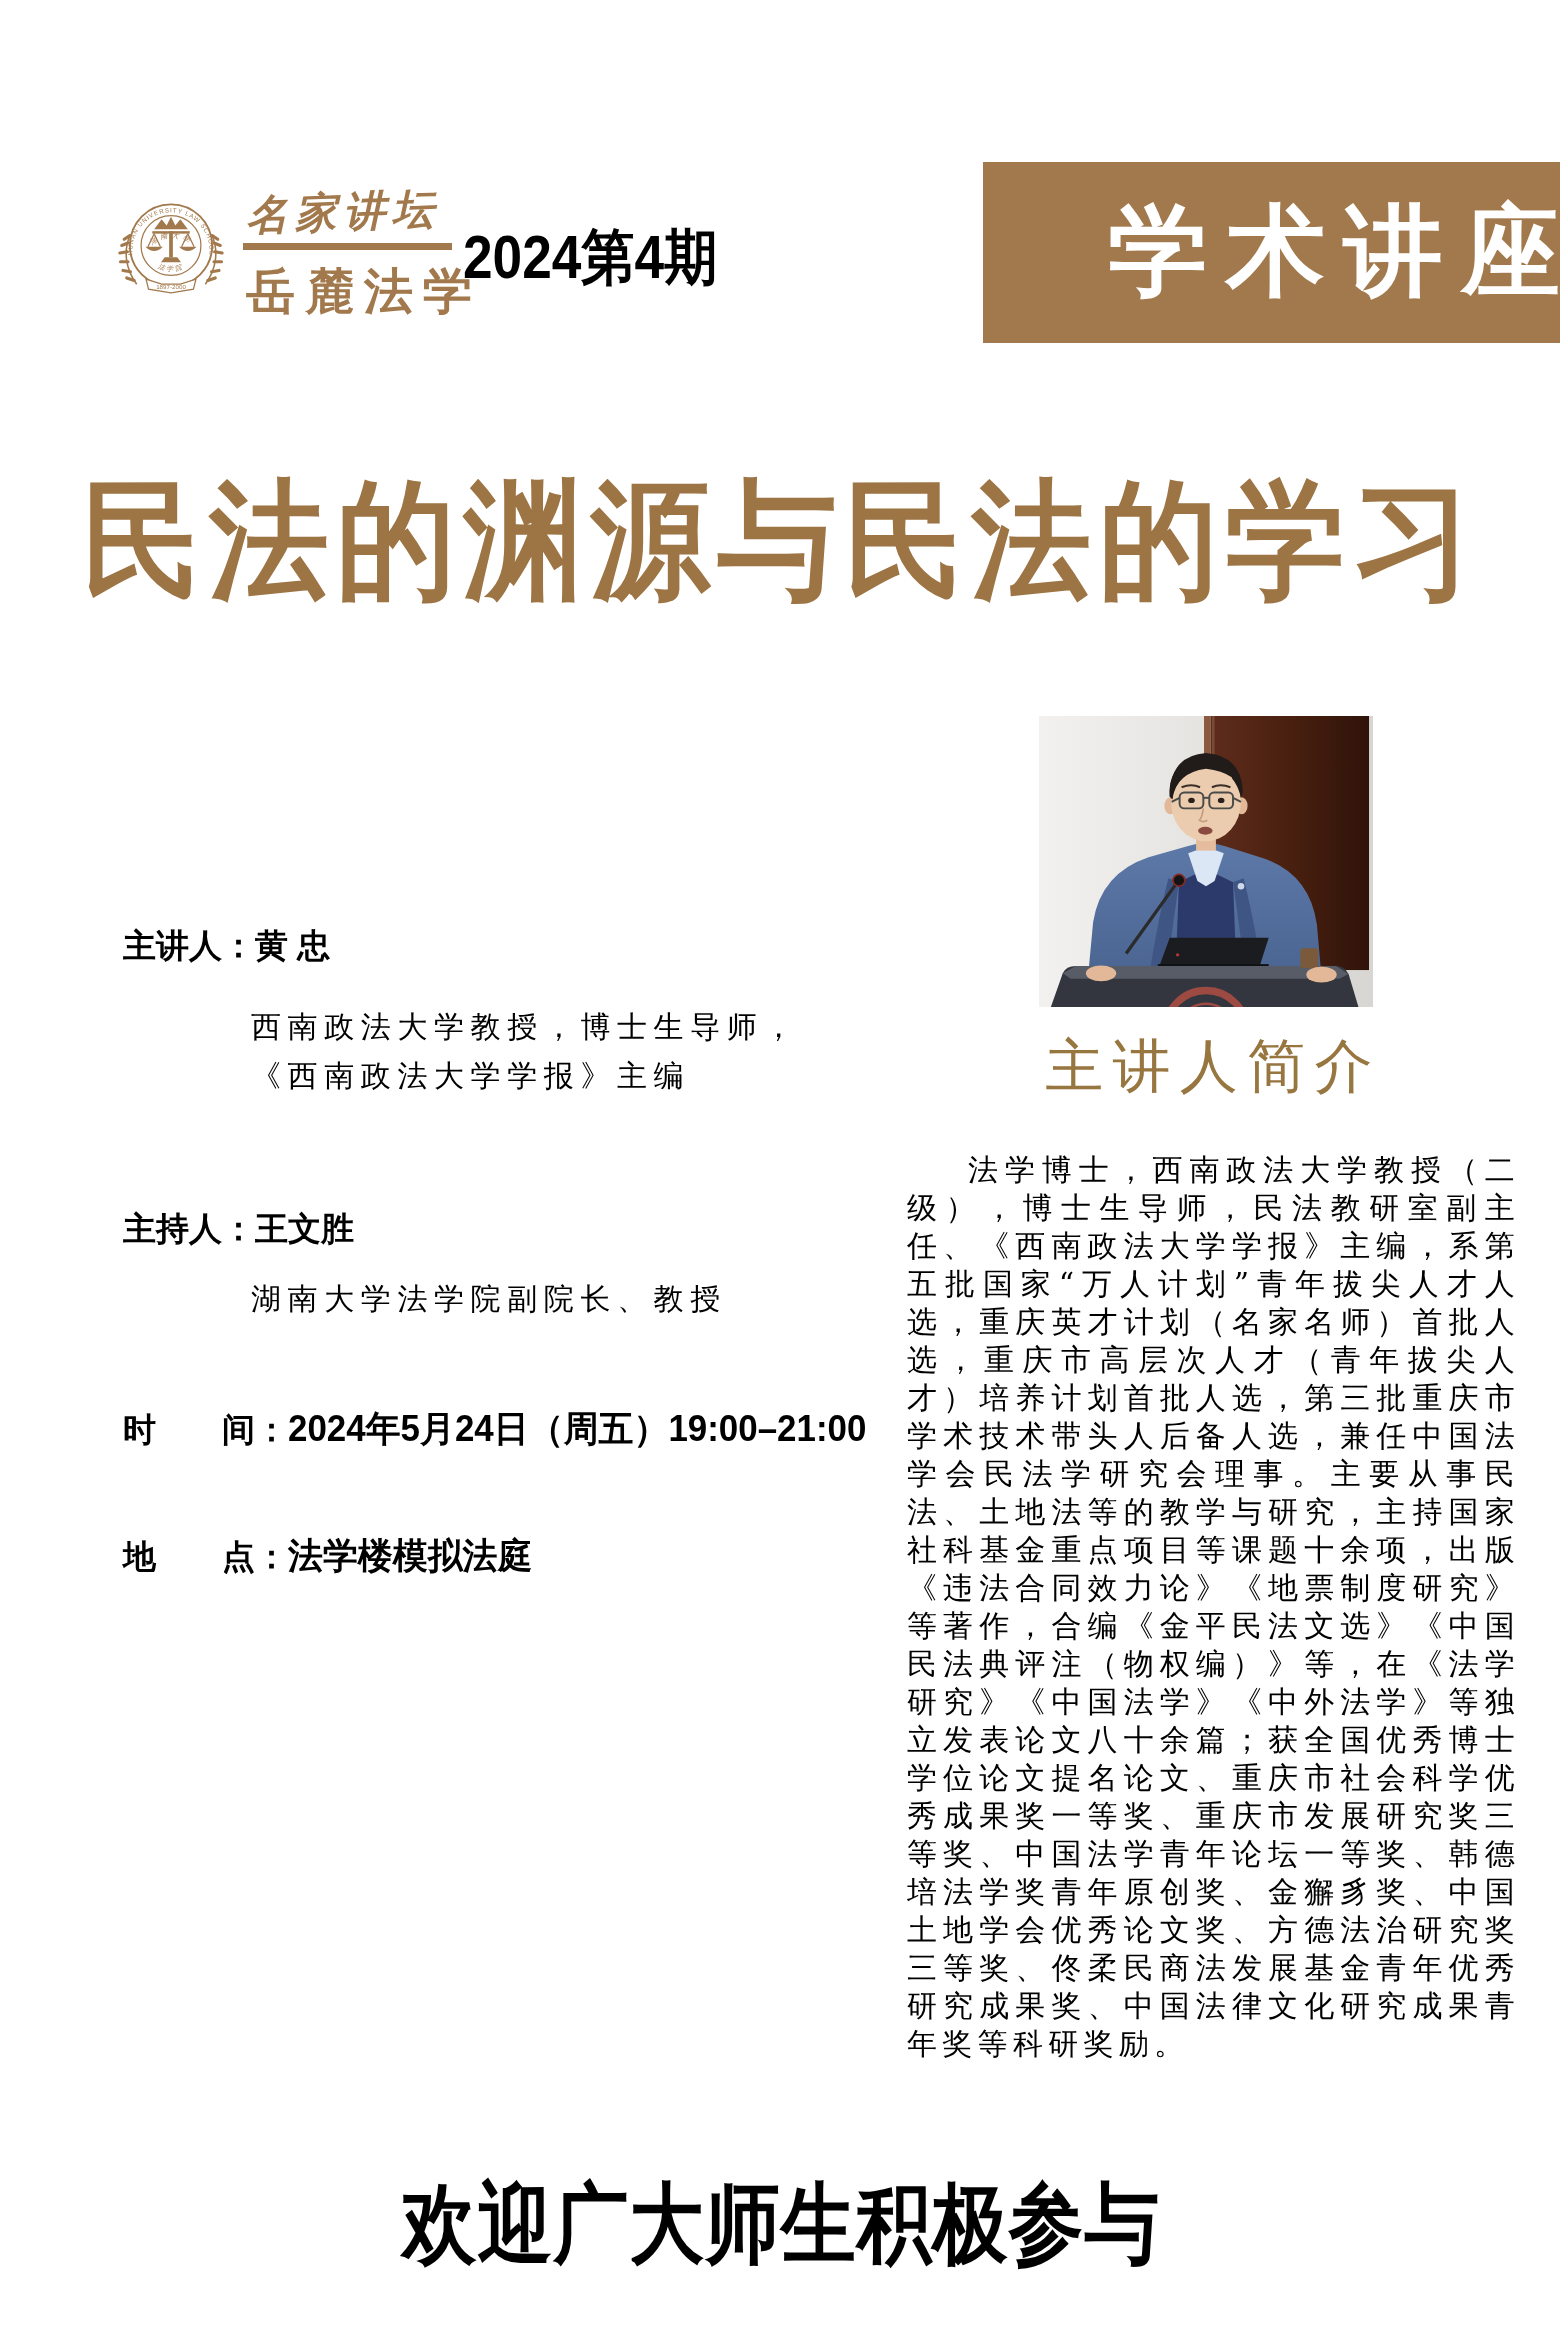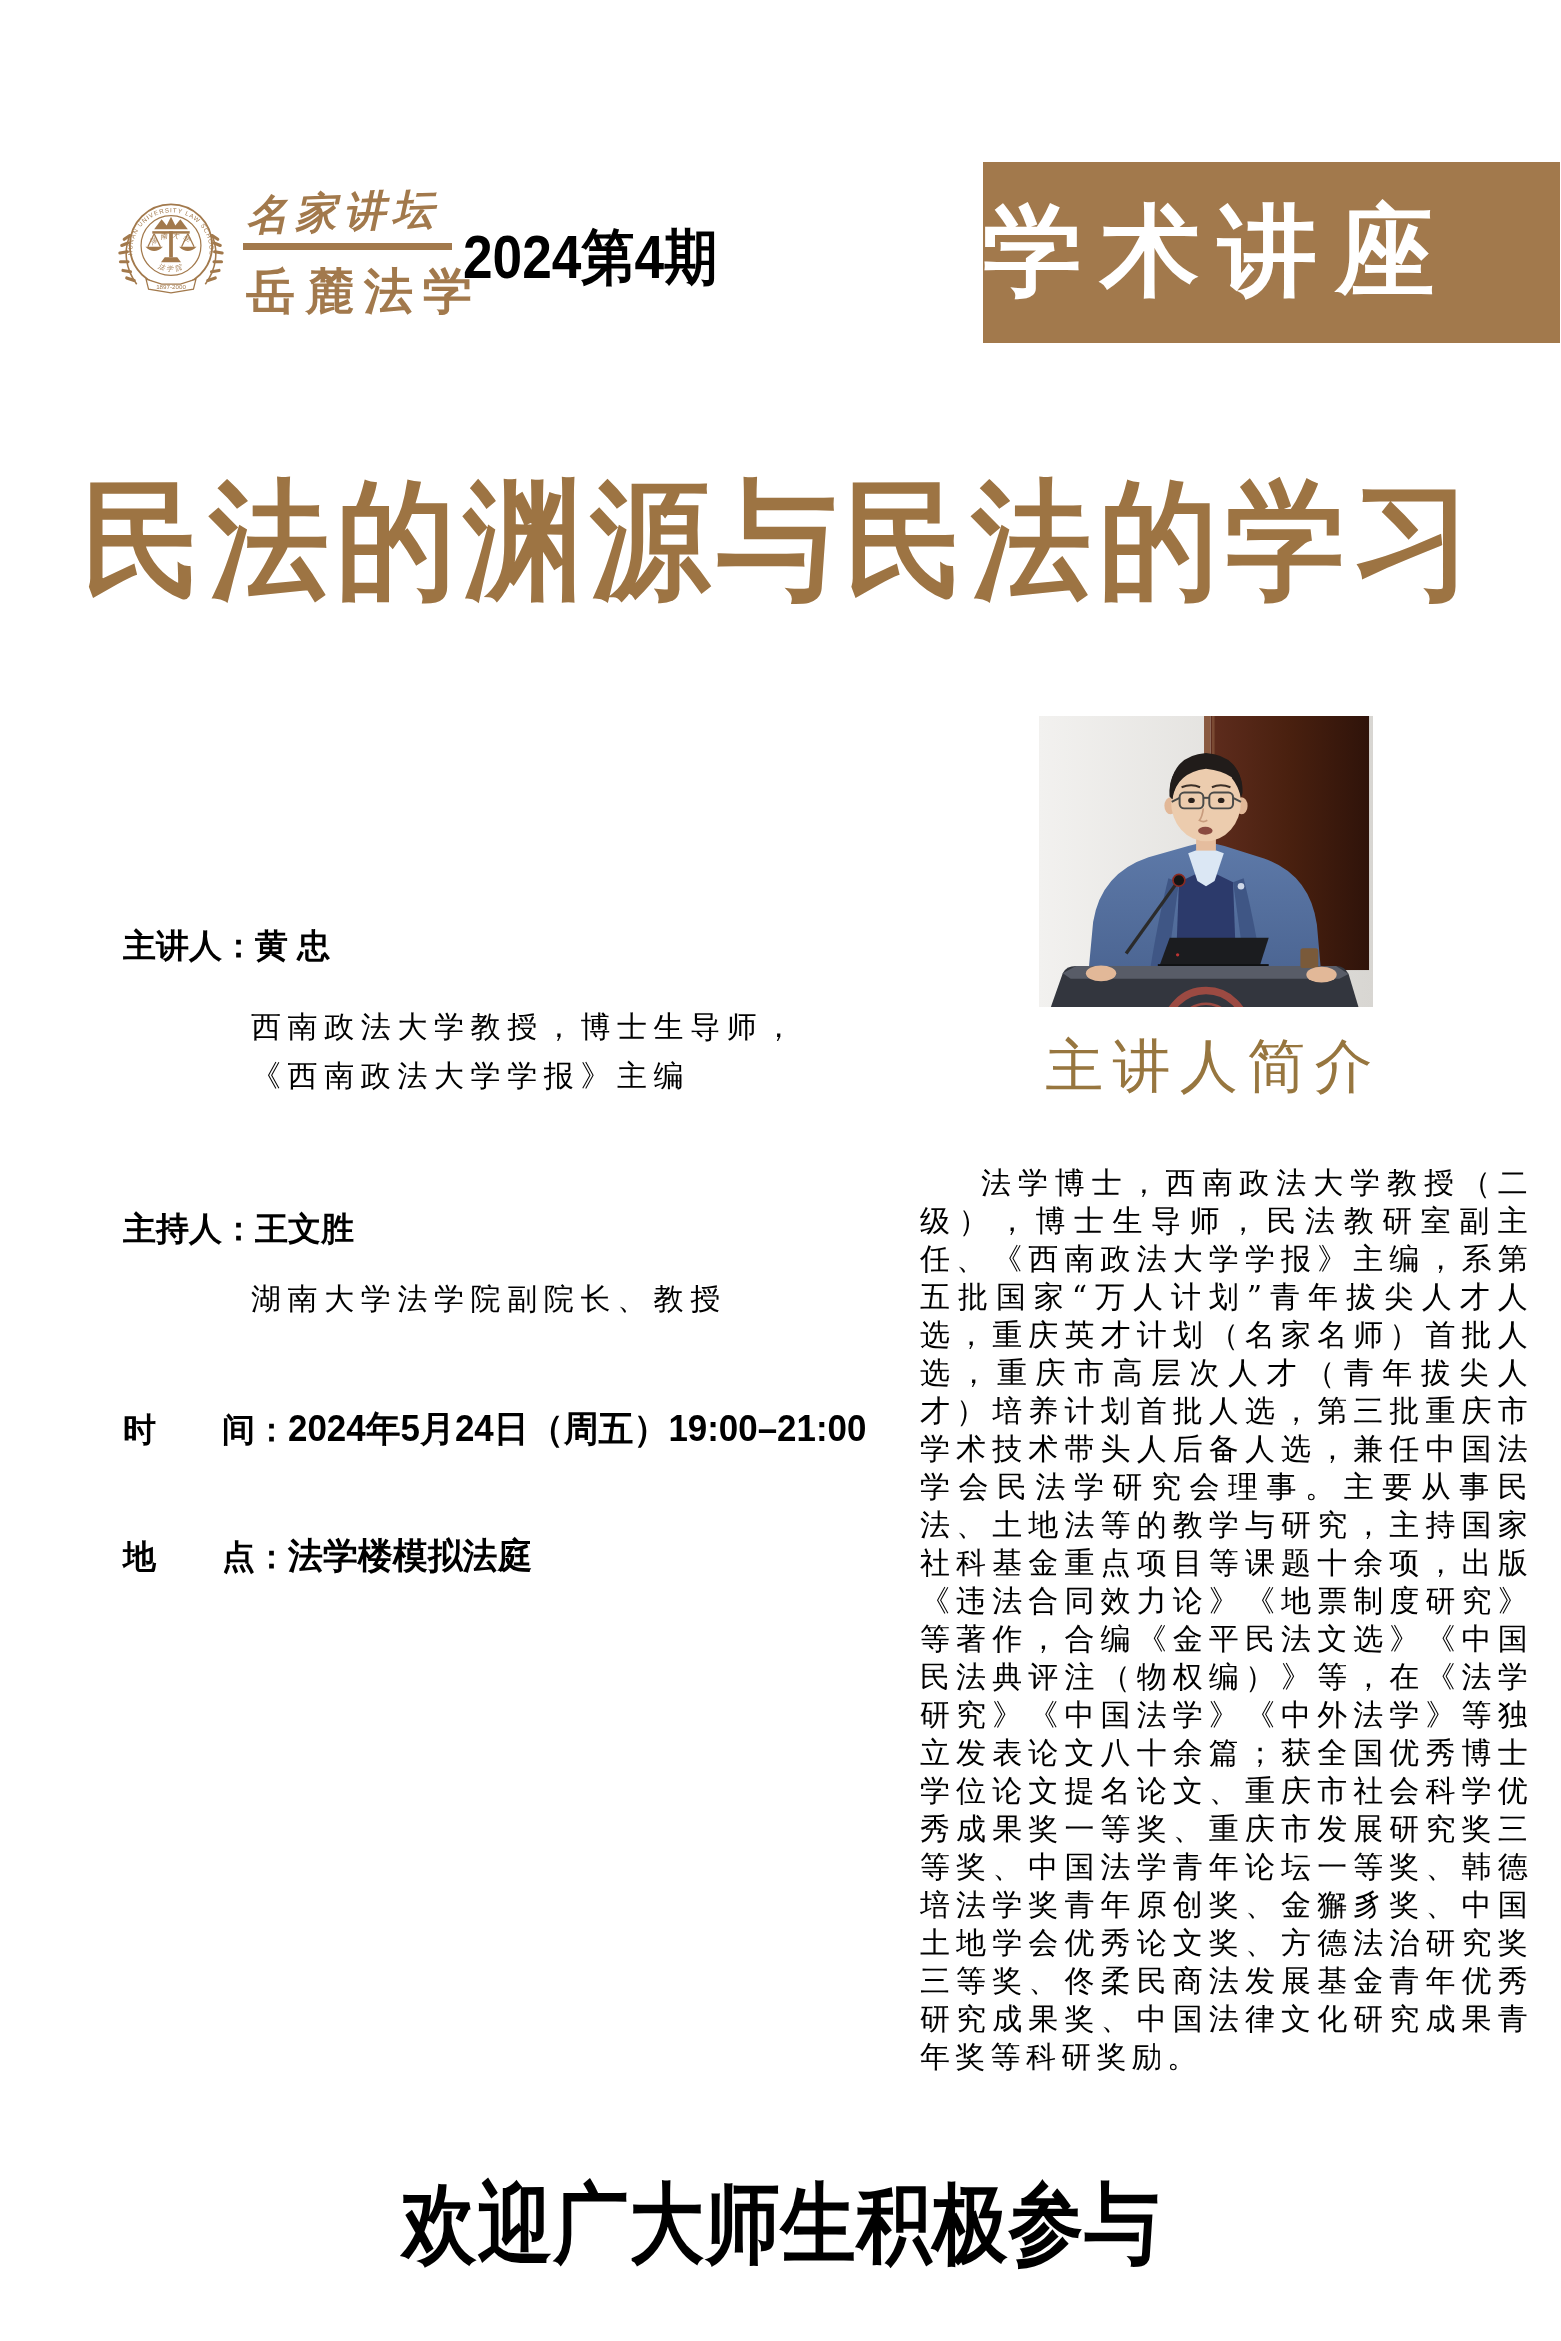--- a/index.html
+++ b/index.html
@@ -36,21 +36,21 @@
     color:var(--brand-brown);white-space:nowrap;
   }
   .issue{
     position:absolute;left:463px;top:218px;
     font-size:56px;font-weight:bold;color:#000;
     transform:scale(.95,1.08);transform-origin:left top;white-space:nowrap;
   }
   .banner{
     position:absolute;left:983px;top:162px;width:577px;height:181px;
     background:var(--banner-brown);
-    display:flex;align-items:center;justify-content:flex-start;font-family:Liberation Mono, monospace;
+    display:flex;align-items:center;justify-content:flex-end;font-family:Liberation Mono, monospace;
   }
   .banner span{
     font-size:99px;font-weight:bold;color:#ffffff;
     letter-spacing:18.5px;margin-right:-18.5px;white-space:nowrap;
   }
   
   .title{
     position:absolute;left:0;top:456px;width:1562px;margin:0;
     text-align:center;font-size:123px;font-weight:bold;
     letter-spacing:8px;color:var(--title-brown);
@@ -73,21 +73,21 @@
   .sub3{top:1279px;}
   
   .photo{position:absolute;left:1039px;top:716px;width:334px;height:291px;margin:0;}
   .photo svg{width:100%;height:100%;display:block;}
   .intro-heading{
     position:absolute;left:907px;top:1028px;width:613px;margin:0;
     text-align:center;font-family:"DejaVu Serif", serif;font-weight:normal;
     font-size:58px;letter-spacing:9.3px;color:var(--heading-brown);white-space:nowrap;
   }
   .bio{
-    position:absolute;left:907px;top:1151px;width:613px;margin:13px;
+    position:absolute;left:907px;top:1151px;width:613px;margin:0;
     font-family:"DejaVu Serif", serif;font-size:30px;line-height:38px;
     letter-spacing:5.3px;text-align:justify;text-indent:61px;color:#000;
   }
   
   .welcome{
     position:absolute;left:0;top:2166px;width:1562px;
     text-align:center;font-size:83px;font-weight:bold;color:#000;
     letter-spacing:1.3px;transform:scale(.9,1.06);transform-origin:center top;white-space:nowrap;
   }
 </style>

